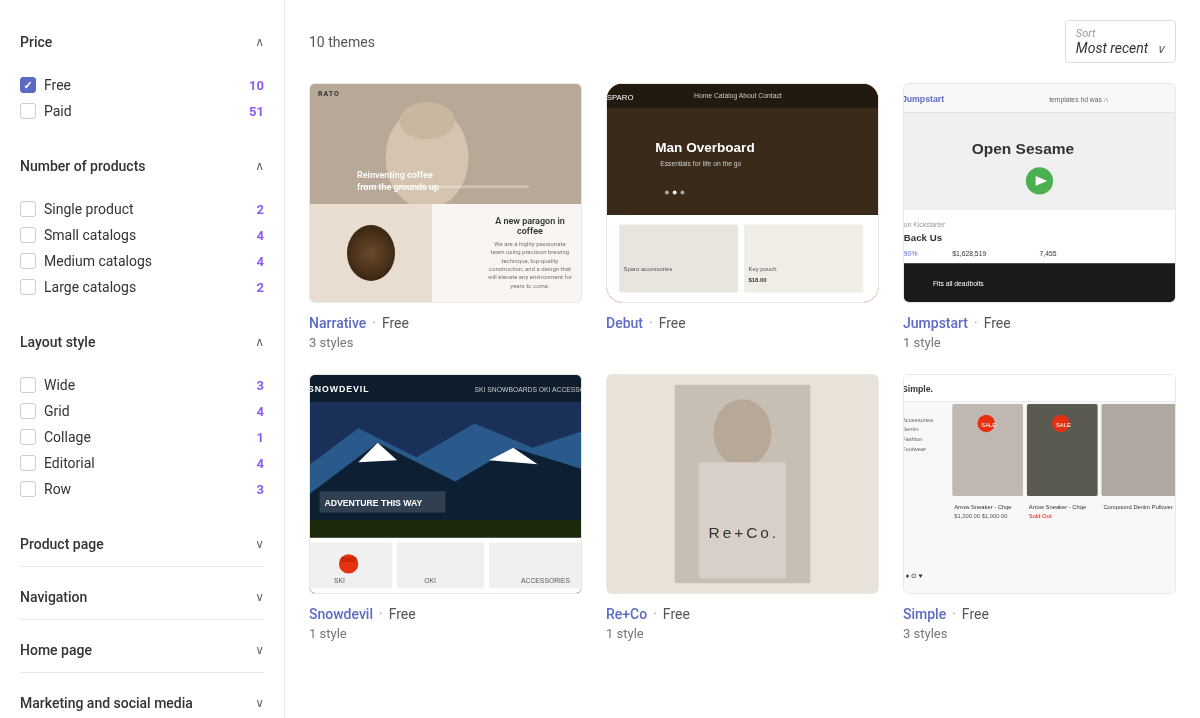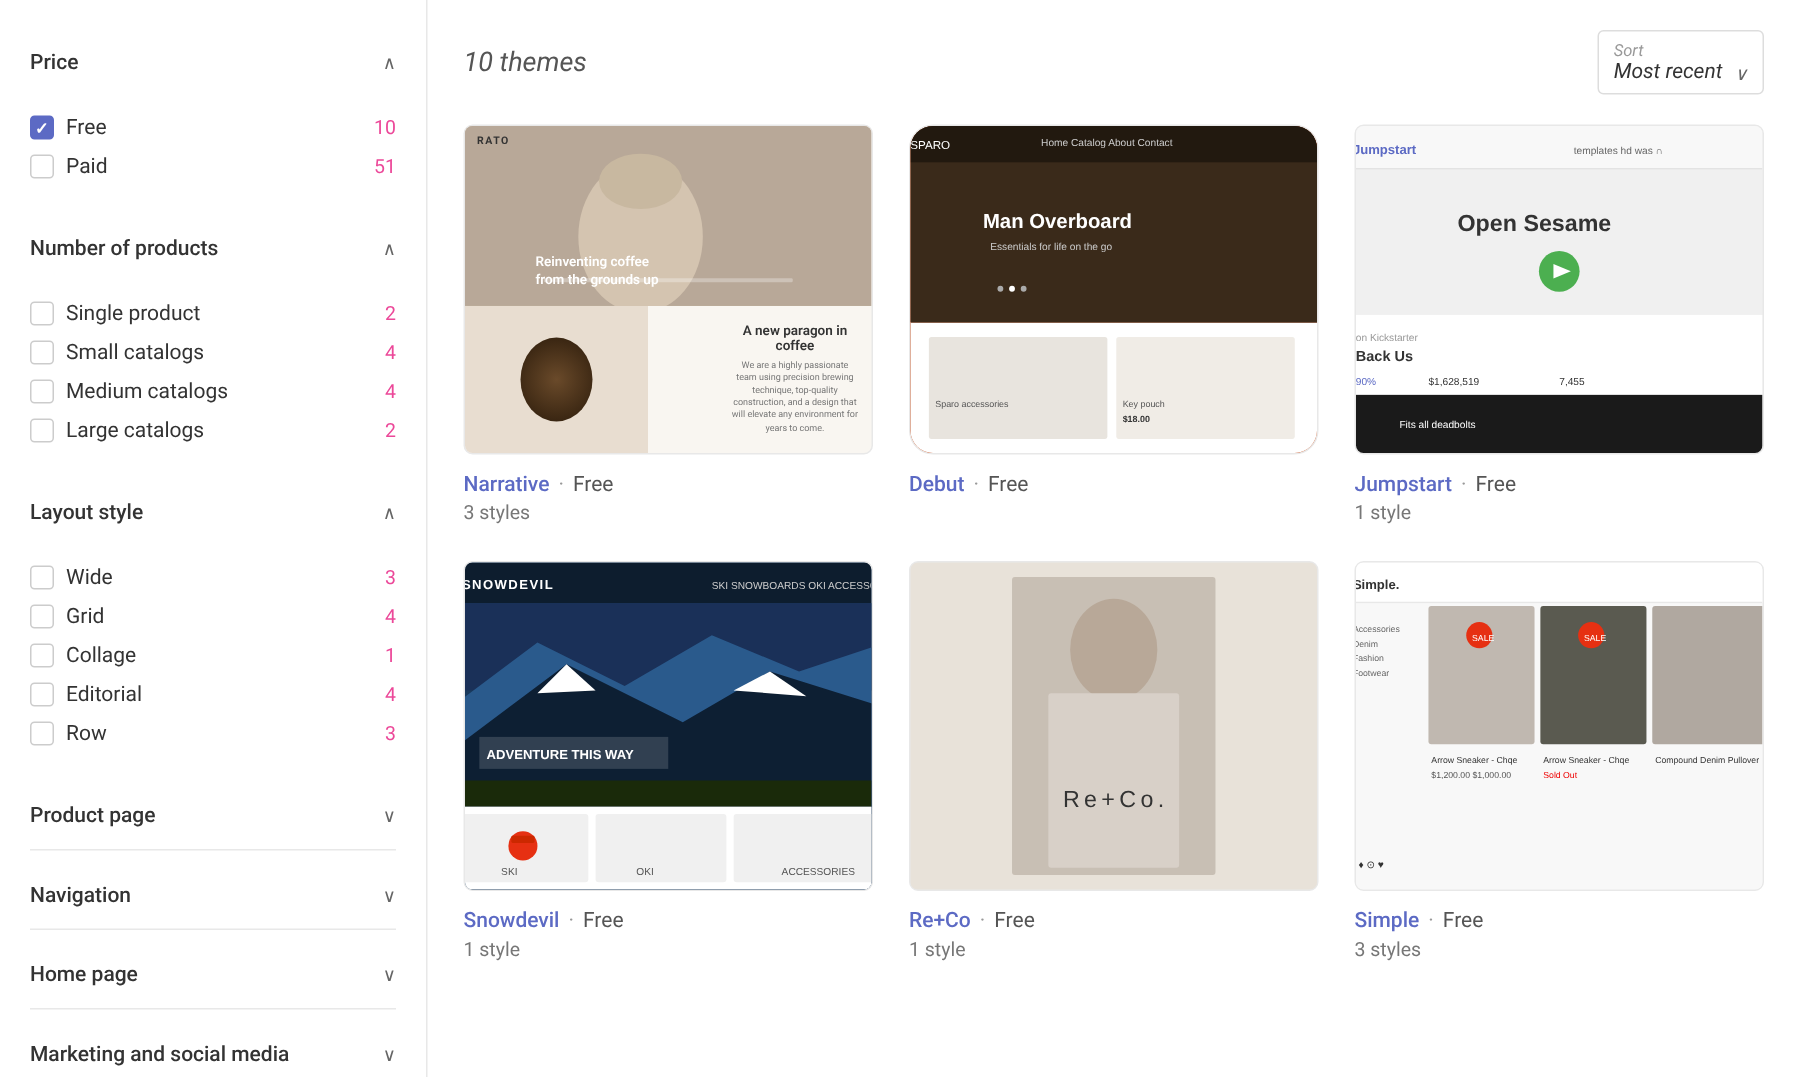--- a/index.html
+++ b/index.html
@@ -15,31 +15,31 @@
     .filter-section-header.open { border-bottom: none; }
     .filter-section-title { font-size: 14px; font-weight: 500; color: #333; }
     .filter-section-content { padding: 8px 0 12px 0; }
     
     .chevron-icon { font-size: 12px; color: #666; }
     .chevron-up::after { content: '∧'; }
     .chevron-down::after { content: '∨'; }
     
     .filter-item { display: flex; align-items: center; justify-content: space-between; padding: 5px 0; }
     .filter-item-left { display: flex; align-items: center; gap: 8px; }
-    .filter-count { color: #ec4899; font-size: 13px; }
+    .filter-count { color: #8b5cf6; font-size: 13px; font-weight: bold; }
     .checkbox { width: 16px; height: 16px; border: 1.5px solid #ccc; border-radius: 3px; background: #fff; display: flex; align-items: center; justify-content: center; cursor: pointer; flex-shrink: 0; }
     .checkbox.checked { background: #5c6ac4; border-color: #5c6ac4; }
     .checkbox.checked::after { content: '✓'; color: #fff; font-size: 11px; font-weight: bold; }
     .filter-label { font-size: 14px; color: #333; }
     
     
     .main { flex: 1; padding: 20px 24px; overflow-y: auto; }
     
     .main-header { display: flex; justify-content: space-between; align-items: center; margin-bottom: 20px; }
-    .themes-count { font-size: 18px; color: #555; font-style: italic; }
+    .themes-count { font-size: 14px; color: #555; }
     
     .sort-control { display: flex; align-items: flex-end; border: 1px solid #ddd; border-radius: 4px; padding: 6px 10px; cursor: pointer; gap: 8px; background: #fff; font-style: italic; }
     .sort-label-small { font-size: 11px; color: #999; }
     .sort-value { font-size: 14px; color: #333; }
     .sort-chevron { color: #666; font-size: 12px; }
     
     
     .themes-grid { display: grid; grid-template-columns: repeat(3, 1fr); gap: 24px; }
     
     .theme-card { cursor: pointer; }

